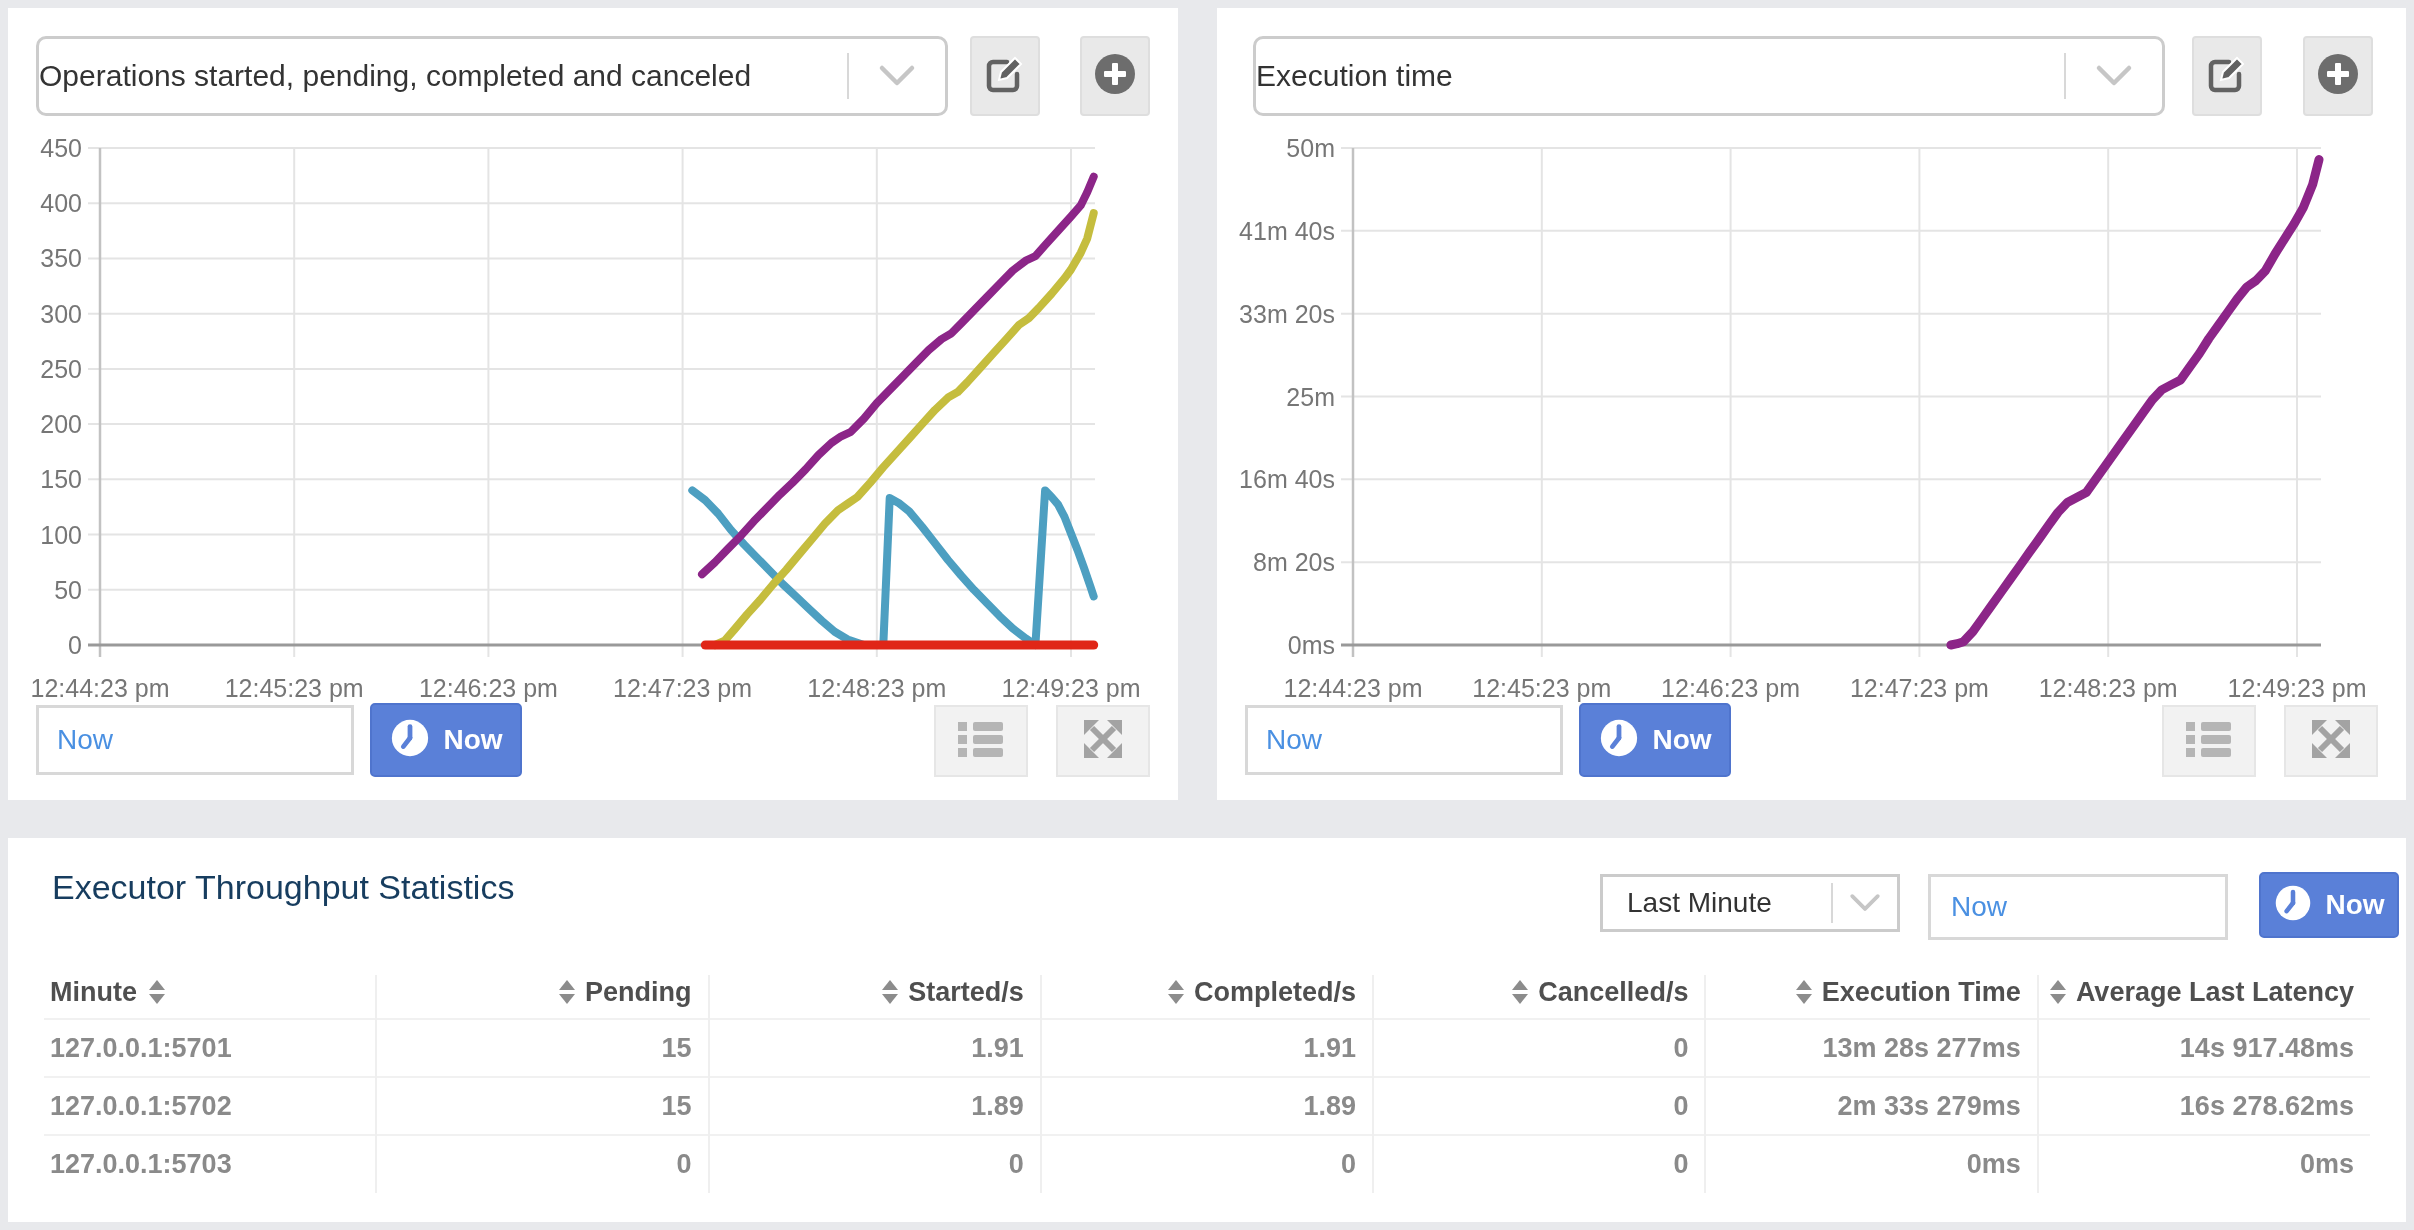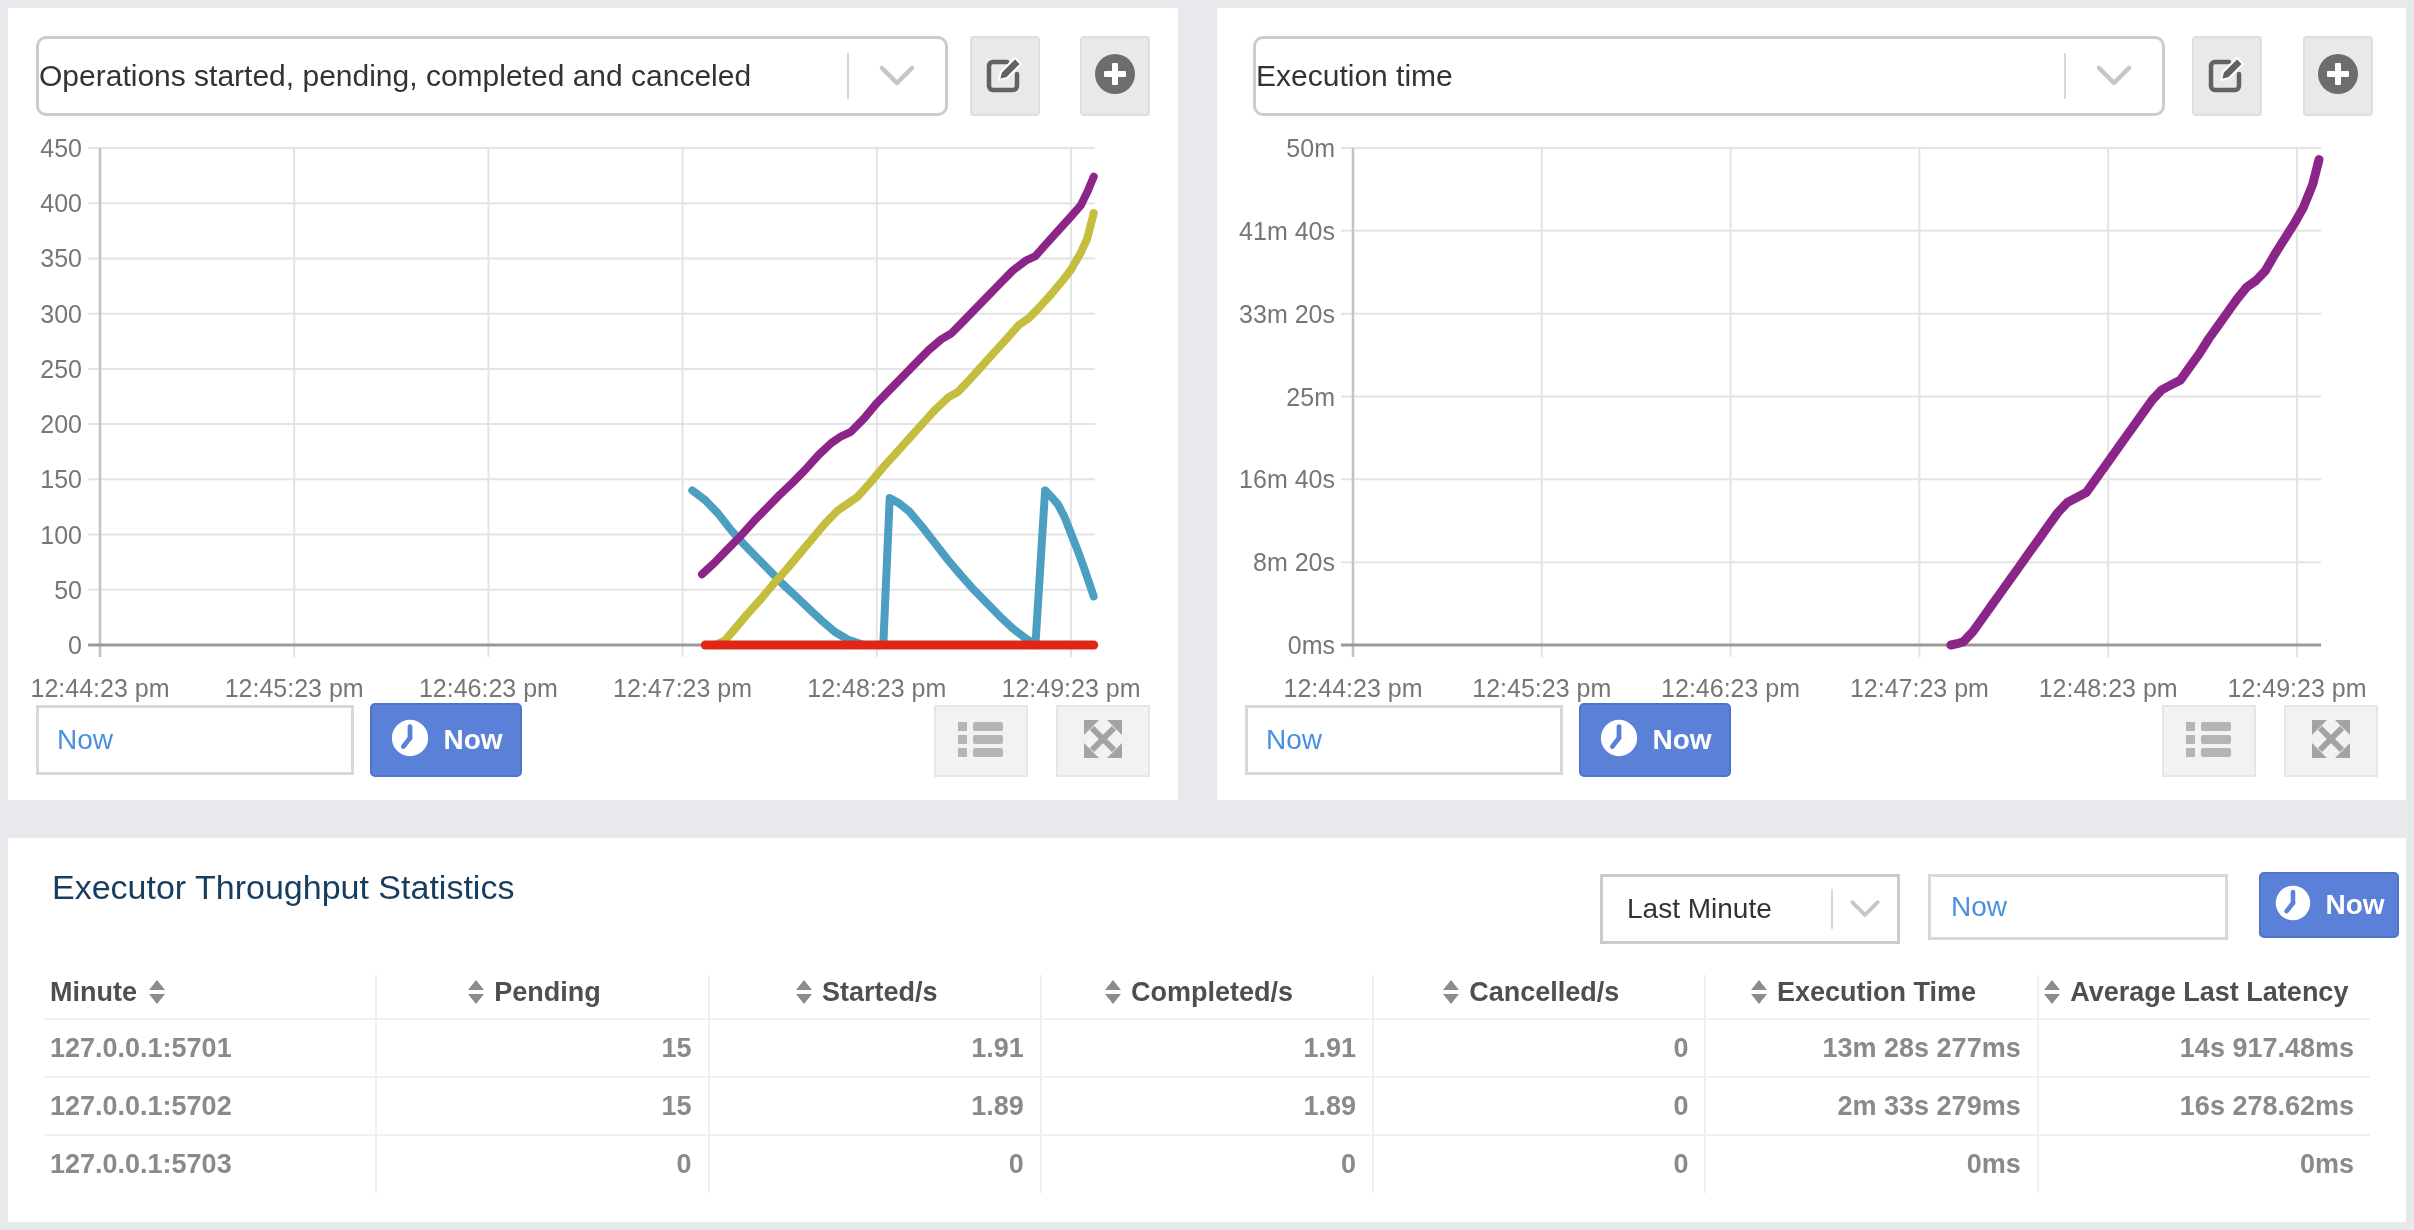--- a/index.html
+++ b/index.html
@@ -30,34 +30,34 @@
              border:2px solid #4f74cd; border-radius:5px; display:flex; align-items:center; justify-content:center;
              gap:12px; cursor:pointer; }
   .now-btn .now-label { color:#fff; font-size:28px; font-weight:bold; }
   .ftr-icon-btn { position:absolute; top:697px; width:94px; height:72px; background:#f2f2f2; border:2px solid #e6e6e6;
                   display:flex; align-items:center; justify-content:center; cursor:pointer; }
   .ftr-icon-btn.list-btn { right:150px; }
   .ftr-icon-btn.expand-btn { right:28px; }
 
   
   .stats-title { position:absolute; left:44px; top:30px; font-size:34px; color:#173d5f; }
-  .period-select { position:absolute; left:1592px; top:36px; width:300px; height:70px; border:3px solid #cbcbcb;
+  .period-select { position:absolute; left:1592px; top:36px; width:300px; height:58px; border:3px solid #cbcbcb;
                    background:#fff; display:flex; align-items:center; cursor:pointer; }
   .period-select .sel-label { padding-left:24px; font-size:28px; color:#333; flex:1 1 auto; }
   .period-select .sel-divider { height:40px; }
   .period-select .sel-chev { width:64px; }
   .stats-time-input { position:absolute; left:1920px; top:36px; width:300px; height:66px; border:3px solid #d8d8d8;
                       background:#fff; color:#4a90e2; font-size:28px; padding-left:20px;
                       font-family:"Liberation Sans", sans-serif; }
   .stats-now-btn { position:absolute; left:2251px; top:36px; width:140px; height:66px; top:34px; }
 
   table.stats { position:absolute; left:36px; top:137px; width:2326px; border-collapse:collapse; table-layout:fixed; }
   table.stats th, table.stats td { border-right:2px solid #efefef; font-weight:bold; }
   table.stats th:last-child, table.stats td:last-child { border-right:none; }
-  table.stats thead th { height:44px; font-size:27px; font-weight:bold; color:#4f4f4f; text-align:center;
+  table.stats thead th { height:44px; font-size:27px; font-weight:bold; color:#4f4f4f; text-align:right;
                          padding:0 16px 8px 0; vertical-align:middle; }
   table.stats thead th.col-member { text-align:left; padding-left:6px; }
   table.stats tbody td { height:58px; font-size:27px; color:#8a8a8a; text-align:right; padding-right:16px;
                          border-top:2px solid #f1f1f1; vertical-align:middle; }
   table.stats tbody td.cell-member { text-align:left; padding-left:6px; }
 
   .sort-icon { display:inline-flex; flex-direction:column; align-items:center; gap:4px; vertical-align:middle;
                margin:0 10px 4px 0; }
   .sort-icon .tri-up   { width:0; height:0; border-left:8px solid transparent; border-right:8px solid transparent;
                          border-bottom:10px solid #8c8c8c; }

